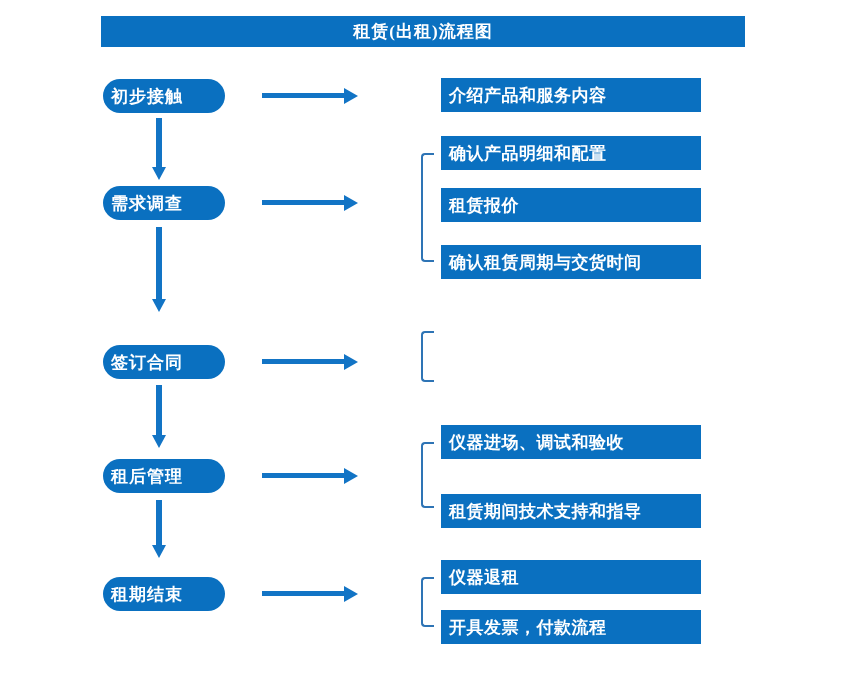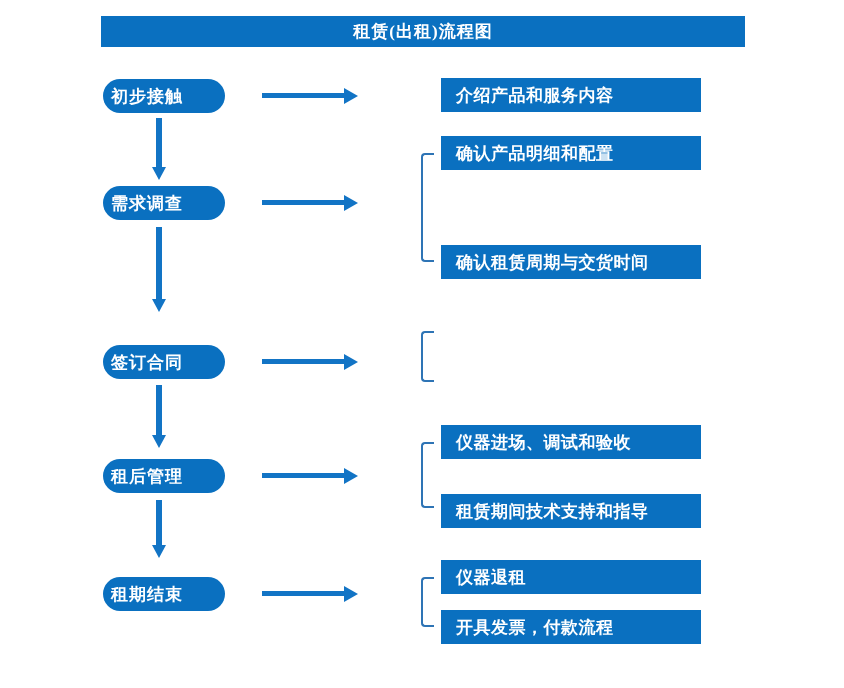--- a/index.html
+++ b/index.html
@@ -27,21 +27,21 @@
     font-size:17px;font-weight:bold;letter-spacing:1px;
     display:flex;align-items:center;box-sizing:border-box;padding-left:8px;border-radius:17px;
   }
 
   
   .rbox{
     position:absolute;left:441px;width:260px;height:34px;
     background:var(--box_blue,#0a70c0);
     color:var(--text_white,#fff);
     font-size:17px;font-weight:bold;letter-spacing:0.5px;
-    display:flex;align-items:center;box-sizing:border-box;padding-left:15px;
+    display:flex;align-items:center;box-sizing:border-box;padding-left:8px;
   }
 
   
   .harrow{position:absolute;left:262px;width:96px;height:16px;}
   .harrow .shaft{
     position:absolute;left:0;top:5px;width:83px;height:5px;
     background:var(--arrow_blue,#1274c5);
   }
   .harrow .head{
     position:absolute;right:0;top:0;width:0;height:0;
@@ -89,20 +89,21 @@
       <i class="vhead"></i>
     </div>
 
   <div class="lbox" style="top:186px">需求调查</div>
   <div class="harrow" style="top:195px">
       <i class="shaft"></i>
       <i class="head"></i>
     </div>
   <div class="bracket" style="top:153px;height:109px"></div>
   <div class="rbox" style="top:136px">确认产品明细和配置</div>
+  <div class="rbox" style="top:188px">租赁报价</div>
   <div class="rbox" style="top:245px">确认租赁周期与交货时间</div>
   <div class="varrow" style="top:227px;height:85px">
       <i class="vshaft"></i>
       <i class="vhead"></i>
     </div>
 
   <div class="lbox" style="top:345px">签订合同</div>
   <div class="harrow" style="top:354px">
       <i class="shaft"></i>
       <i class="head"></i>

